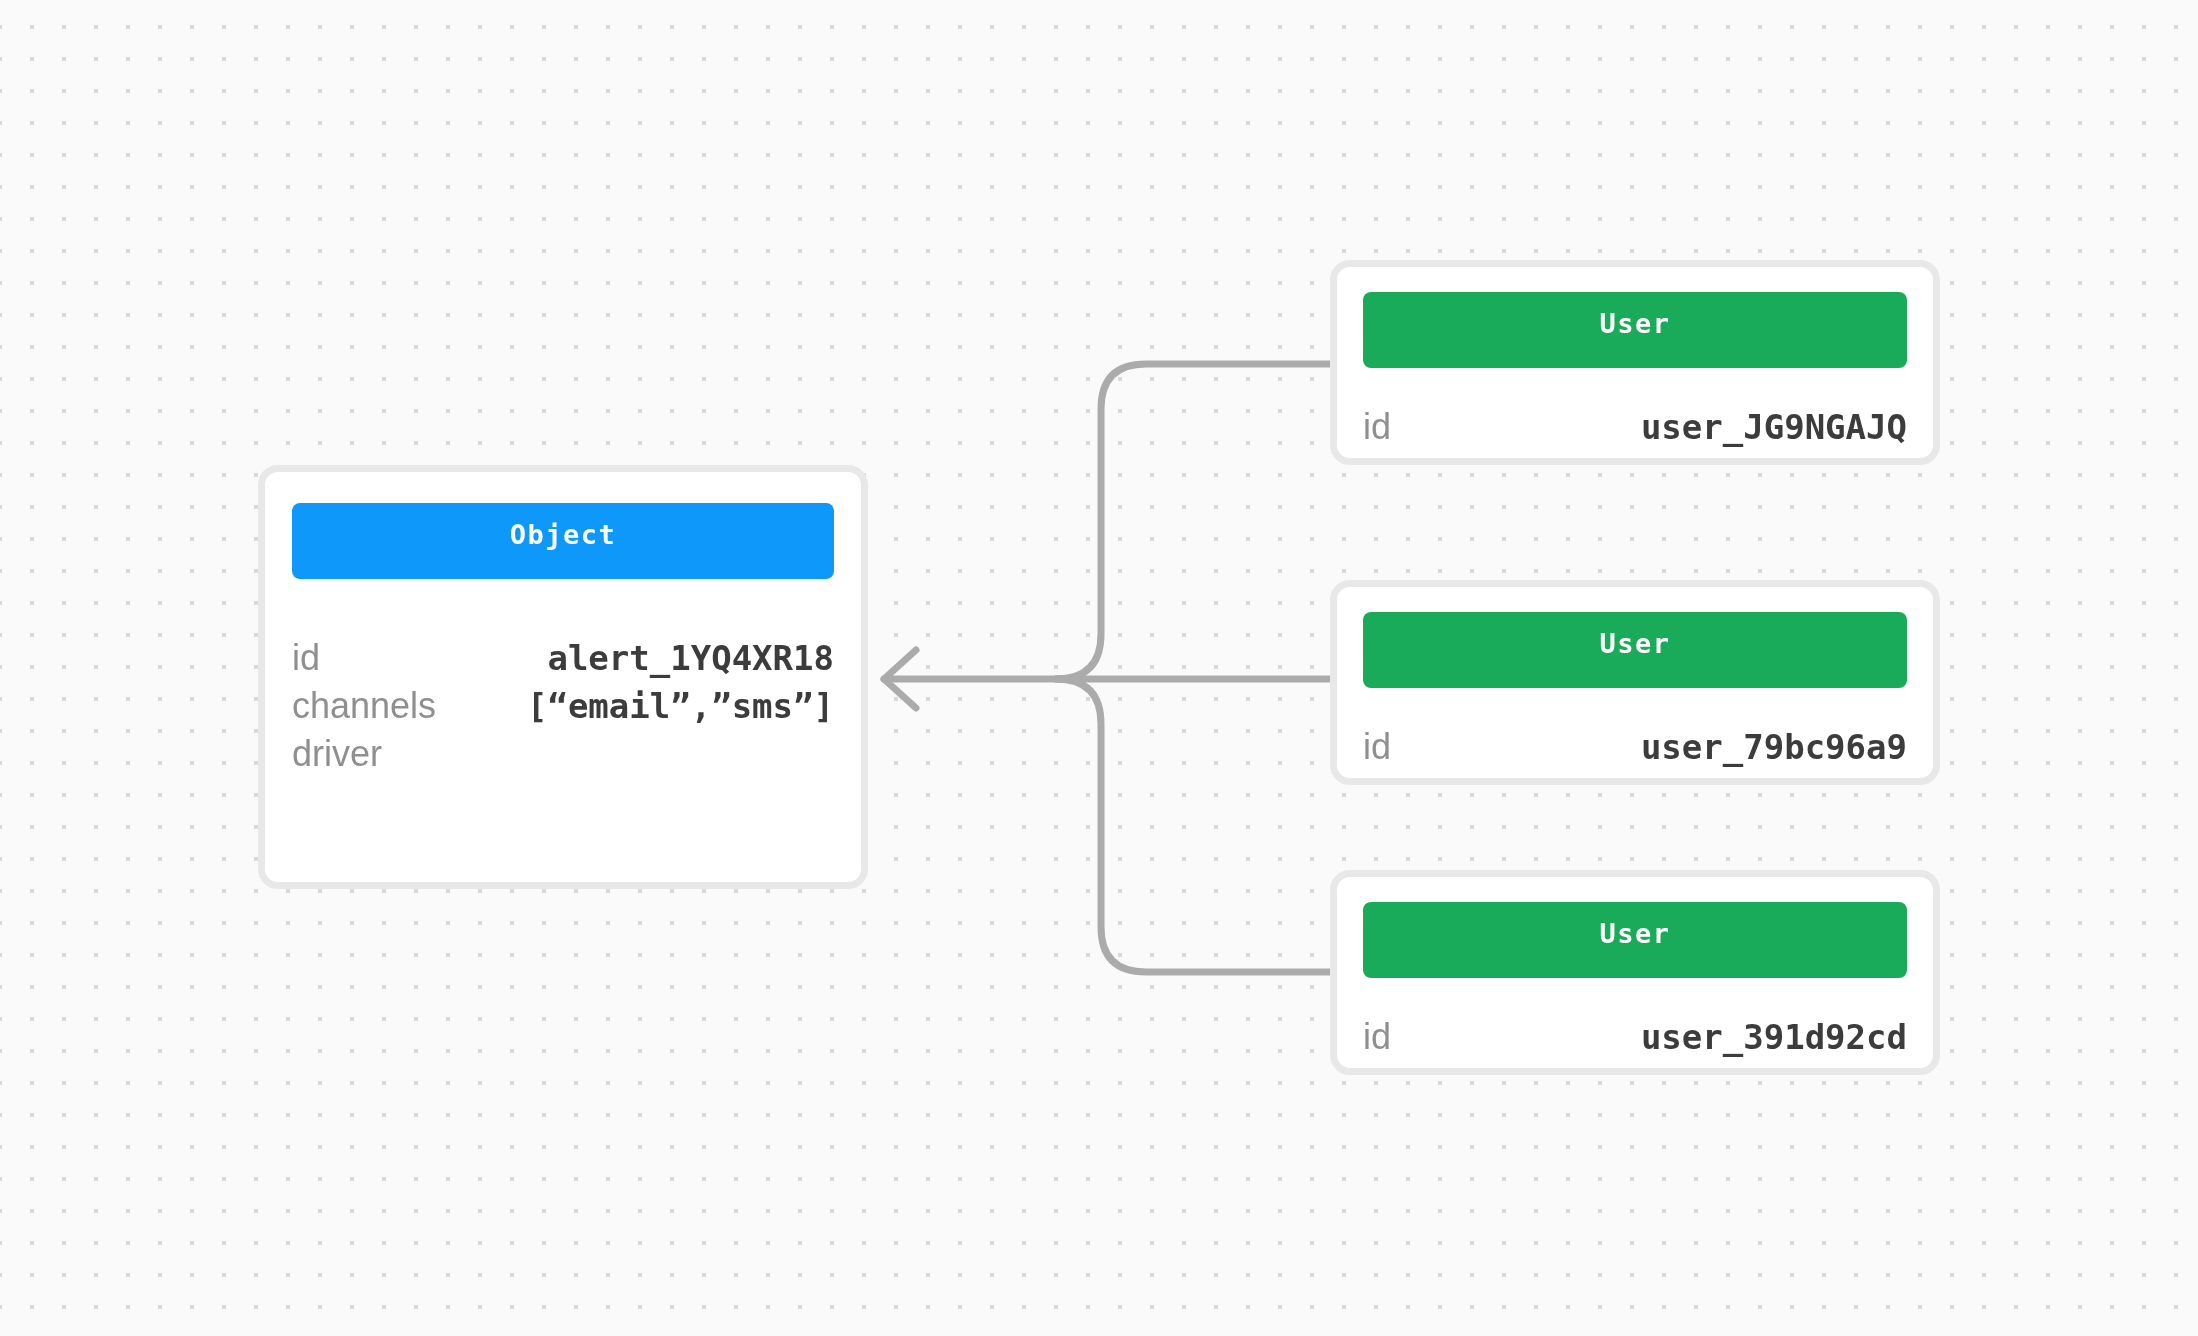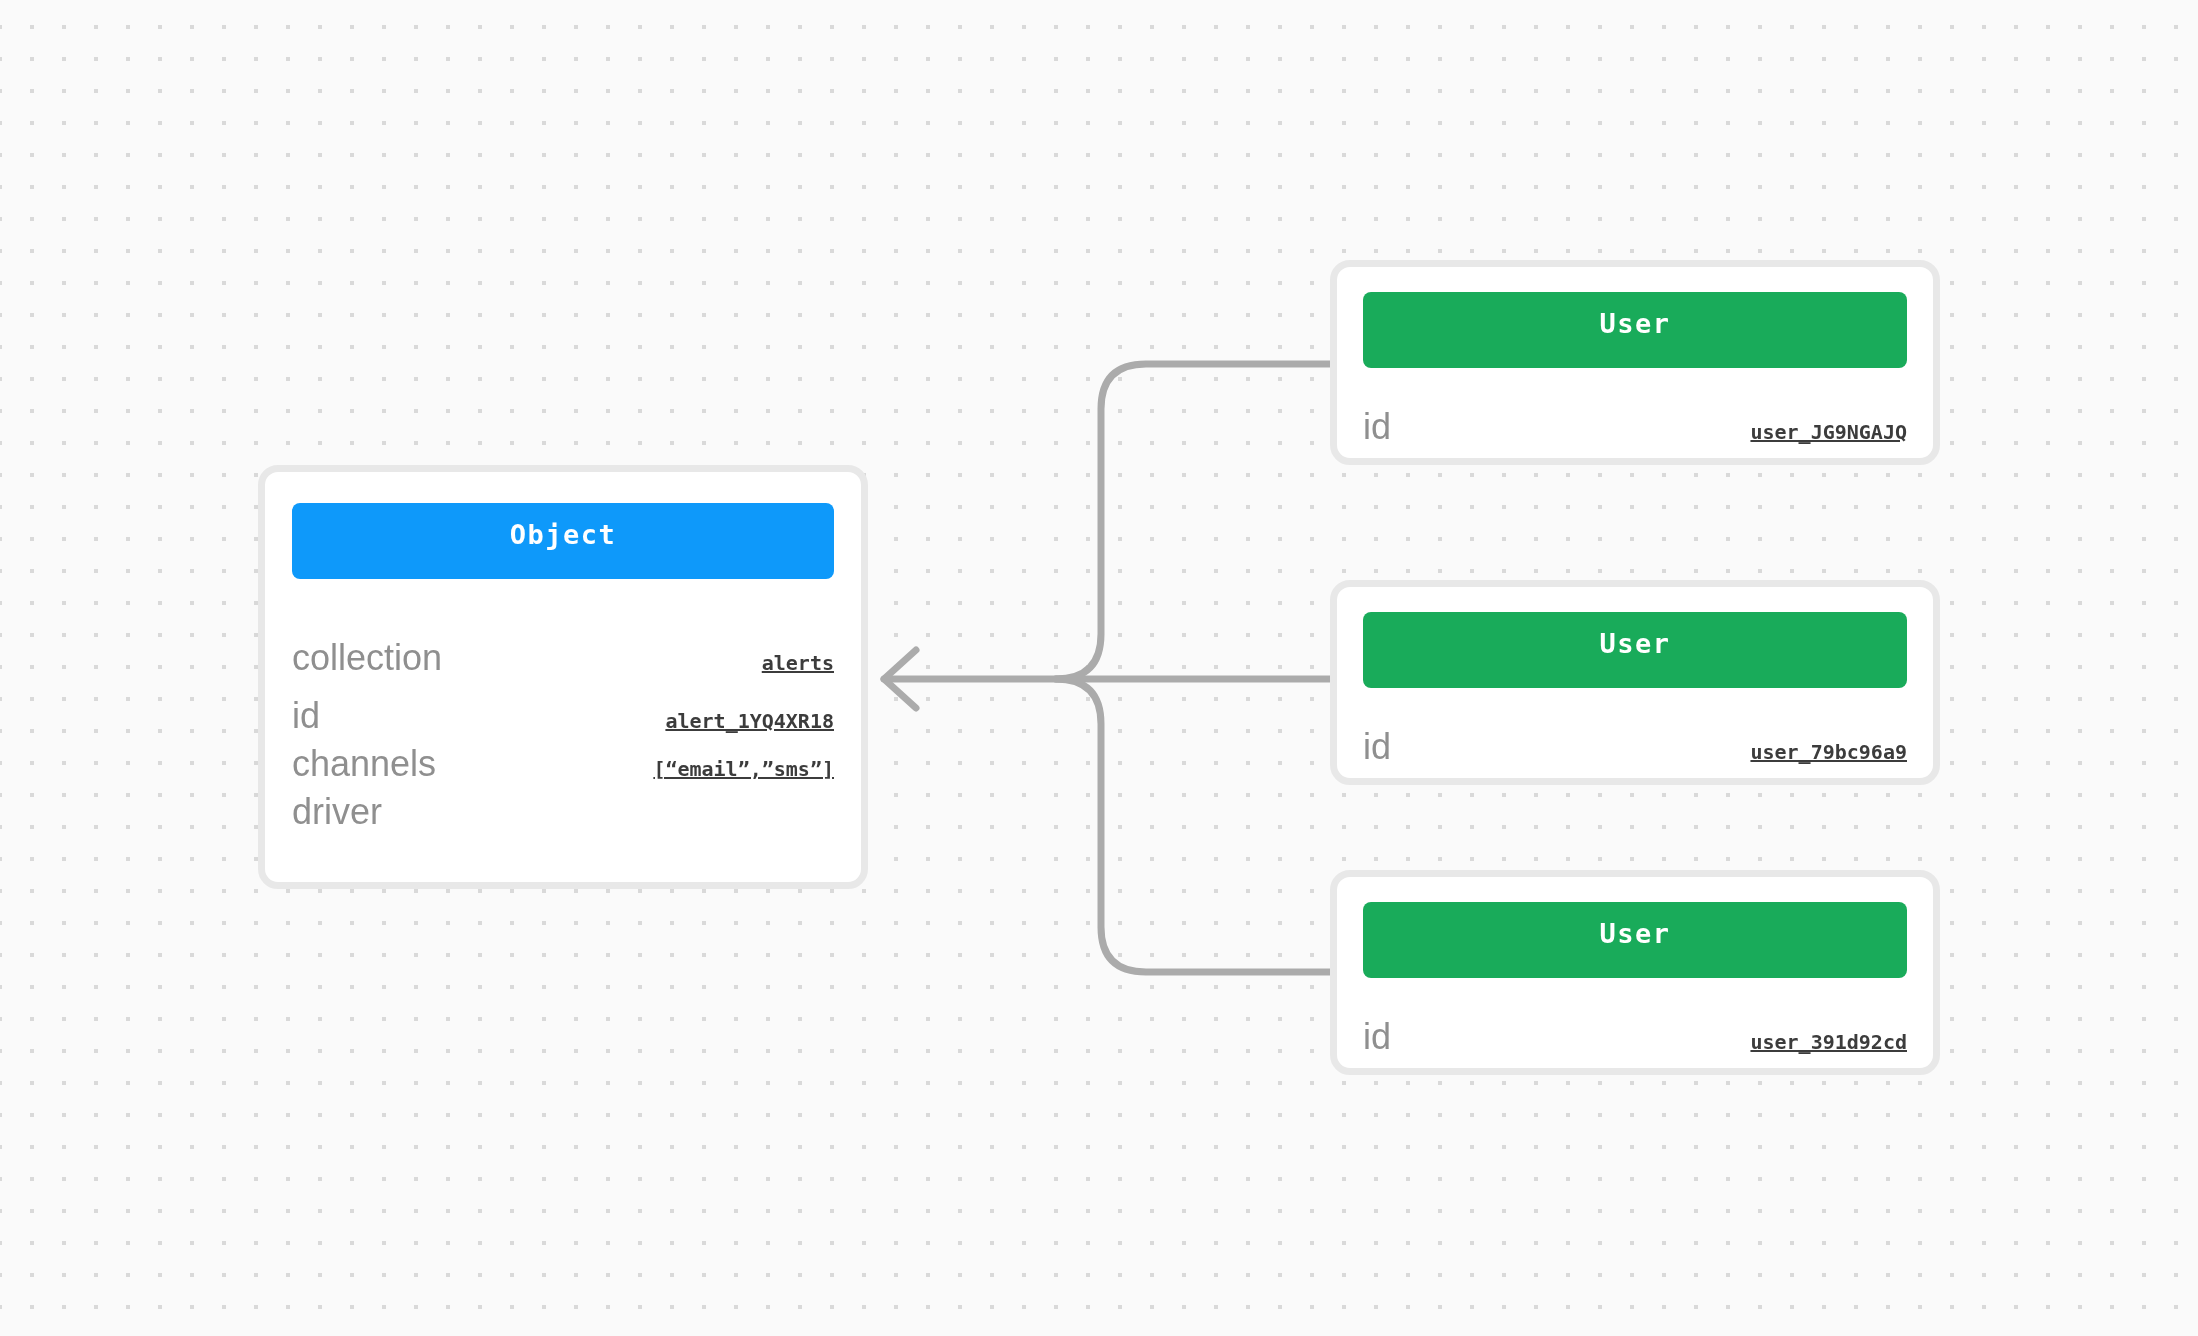--- a/index.html
+++ b/index.html
@@ -67,47 +67,42 @@
     height: 48px;
   }
   .row.group-gap { margin-bottom: 10px; }
   .label {
     color: #8f8f8f;
     font-size: 36px;
     font-family: "Liberation Sans", sans-serif;
   }
   .value {
     color: #3c3c3c;
-    font-size: 20px;
+    font-size: 34px;
     font-weight: 700;
     font-family: "DejaVu Sans Mono", monospace;
     white-space: pre;
-    text-decoration: underline;
   }
 </style>
 </head>
 <body>
 
 <div class="canvas">
 
   <svg class="connectors" width="2198" height="1336" viewBox="0 0 2198 1336">
     <path d="M1330 364 H1146 Q1101 364 1101 409 V634 Q1101 679 1056 679"></path>
     <path d="M1330 972 H1146 Q1101 972 1101 927 V724 Q1101 679 1056 679"></path>
     <path d="M1330 679 H884"></path>
     <path d="M916 650 L884 679 L916 708"></path>
   </svg>
 
   <div class="card object-card" style="left:258px; top:465px; width:610px; height:424px;">
     <div class="card-inner">
       <div class="header obj">Object</div>
       <div class="body-obj">
-        <div class="row group-gap">
-          <span class="label">collection</span>
-          <span class="value">alerts</span>
-        </div>
         <div class="row">
           <span class="label">id</span>
           <span class="value">alert_1YQ4XR18</span>
         </div>
         <div class="row">
           <span class="label">channels</span>
           <span class="value">[“email”,”sms”]</span>
         </div>
         <div class="row">
           <span class="label">driver</span>

